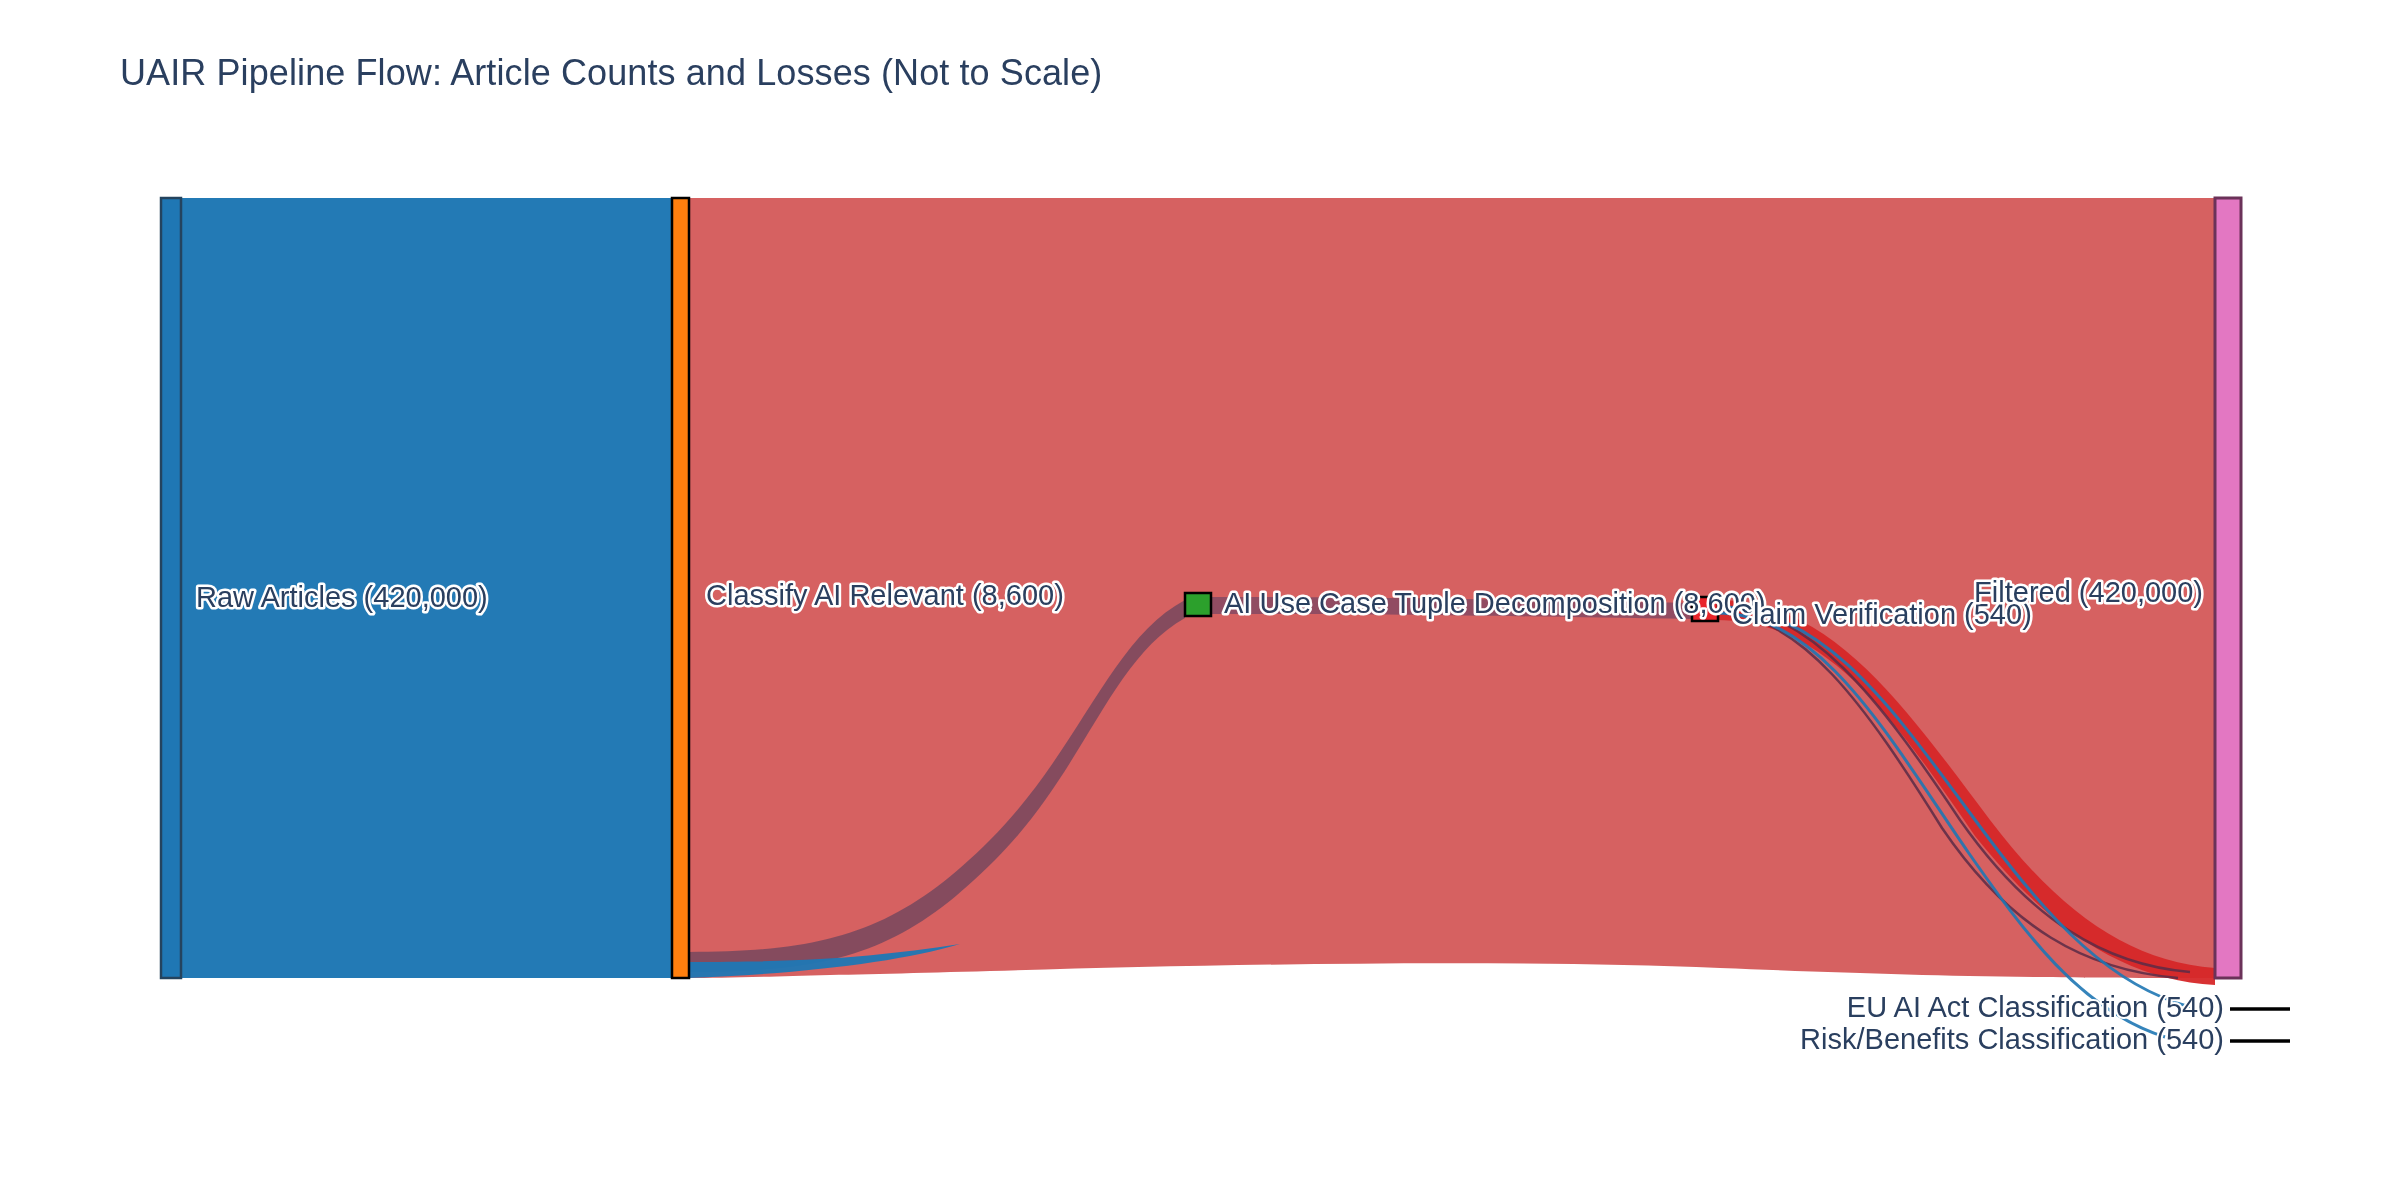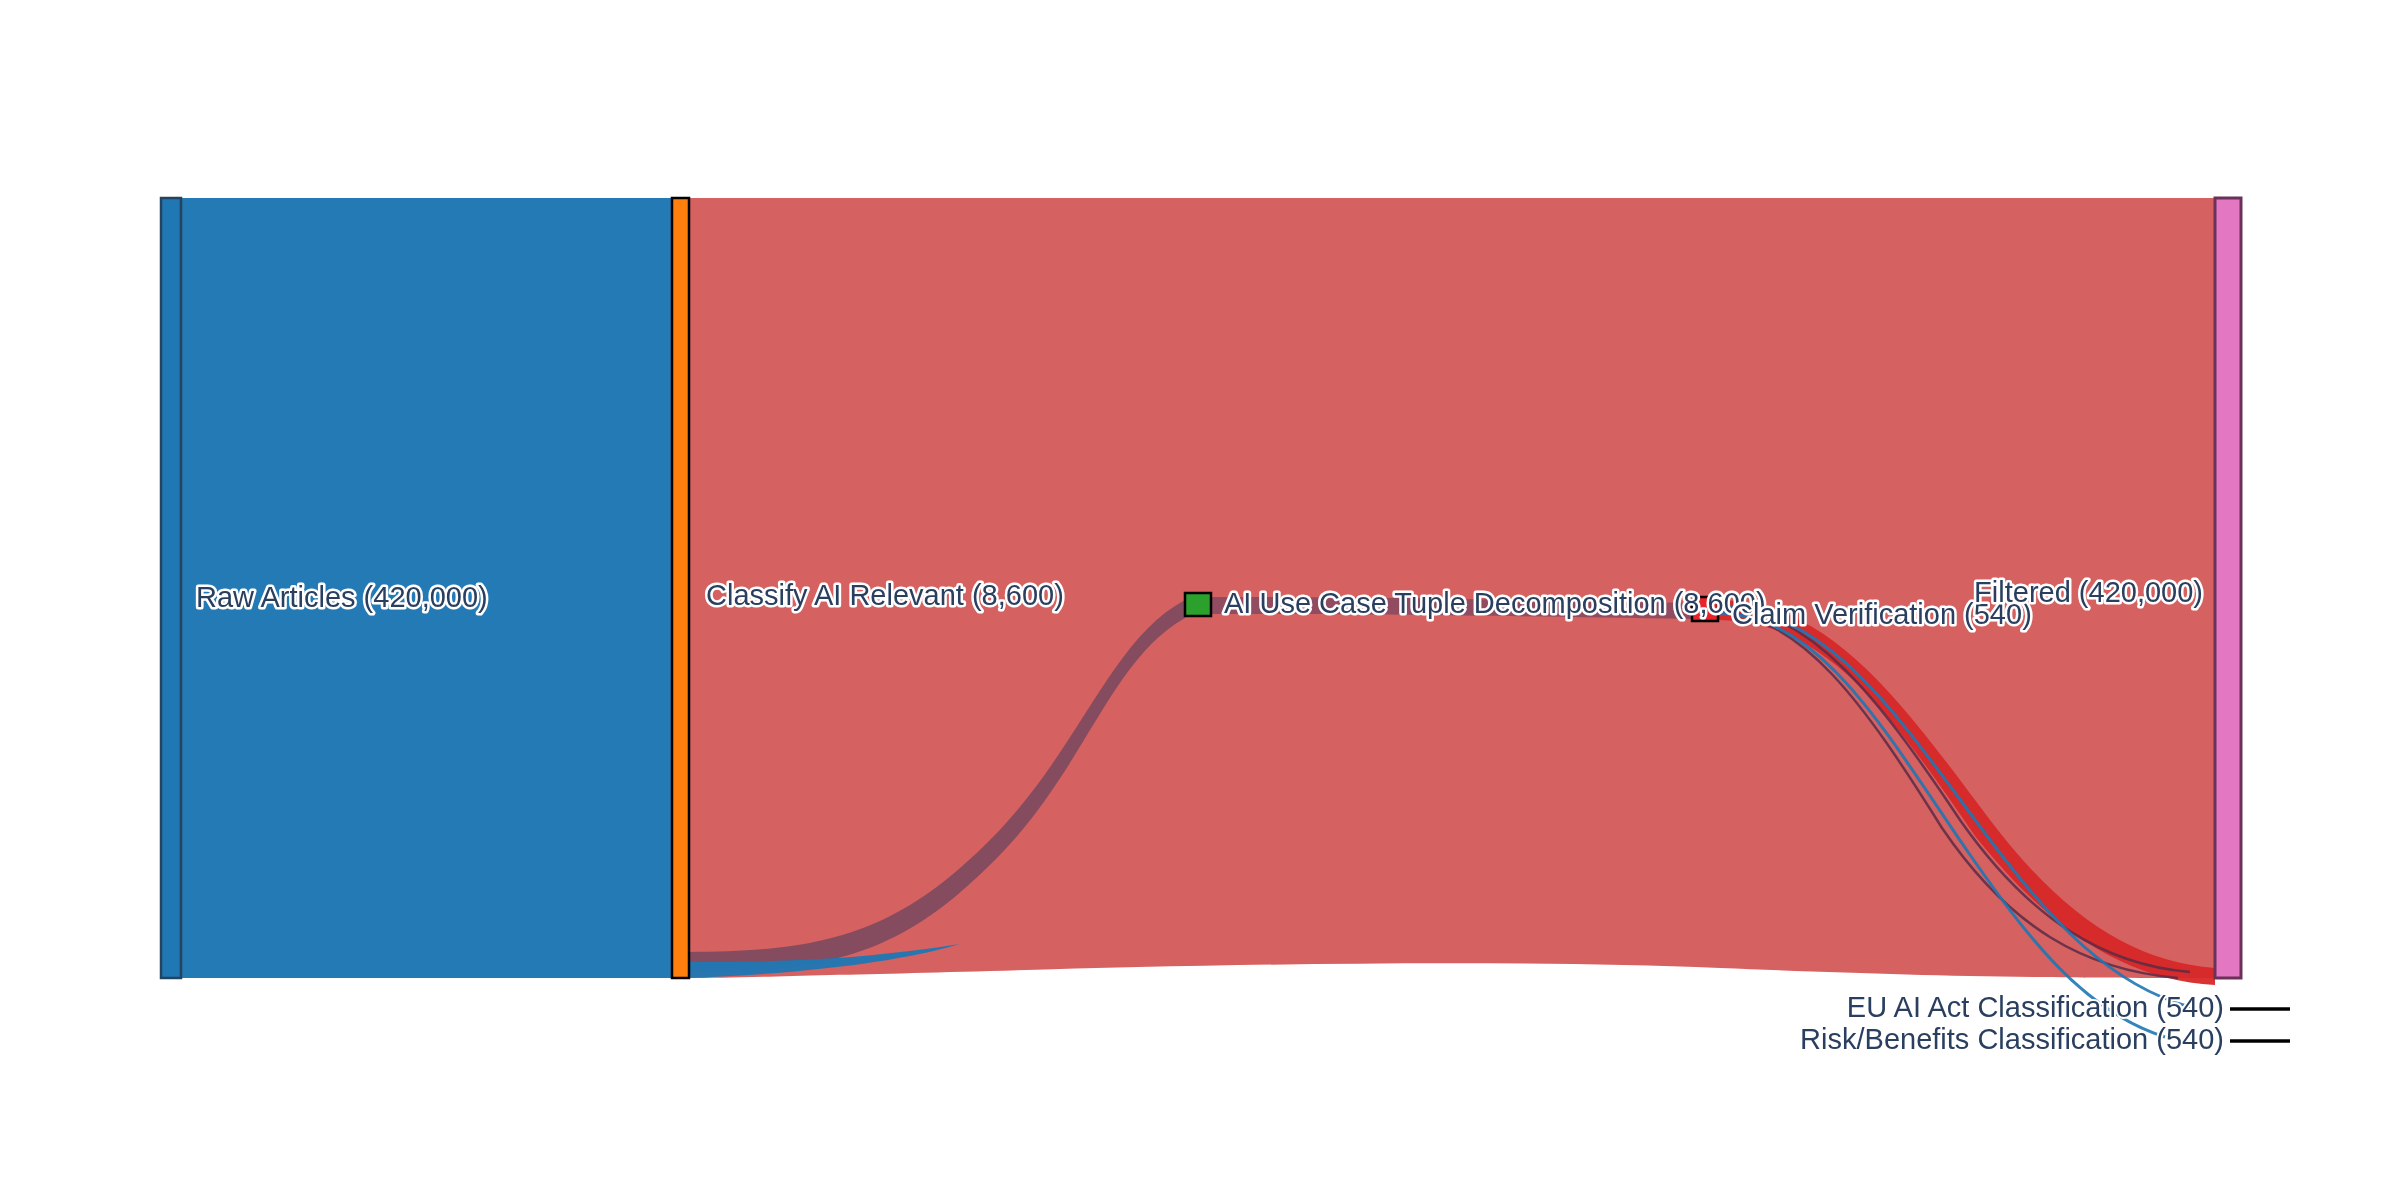--- a/index.html
+++ b/index.html
@@ -52,20 +52,21 @@
     stroke: #ffffff;
     stroke-width: 4px;
     stroke-linejoin: round;
   }
 </style>
 </head>
 <body>
 
 <div id="figure">
 
+  <div id="chart-title">UAIR Pipeline Flow: Article Counts and Losses (Not to Scale)</div>
 
   <svg id="sankey-svg" width="2400" height="1200" viewBox="0 0 2400 1200">
 
     <defs>
       <clipPath id="plotclip">
         <rect x="100" y="180" width="2260" height="830"></rect>
       </clipPath>
     </defs>
 
     <g>

